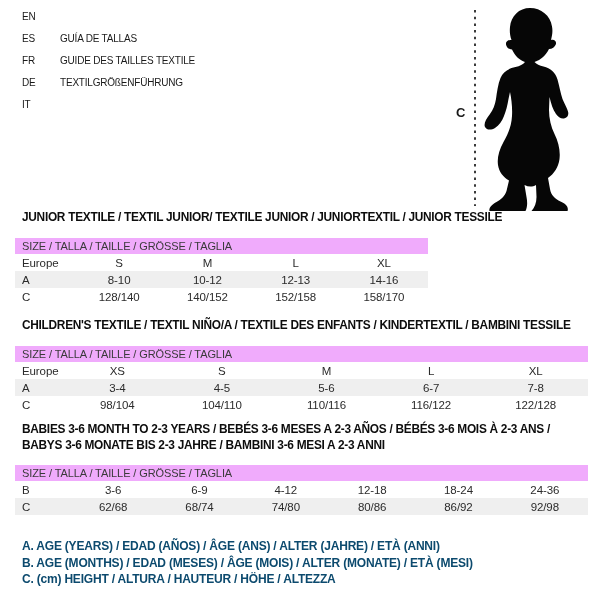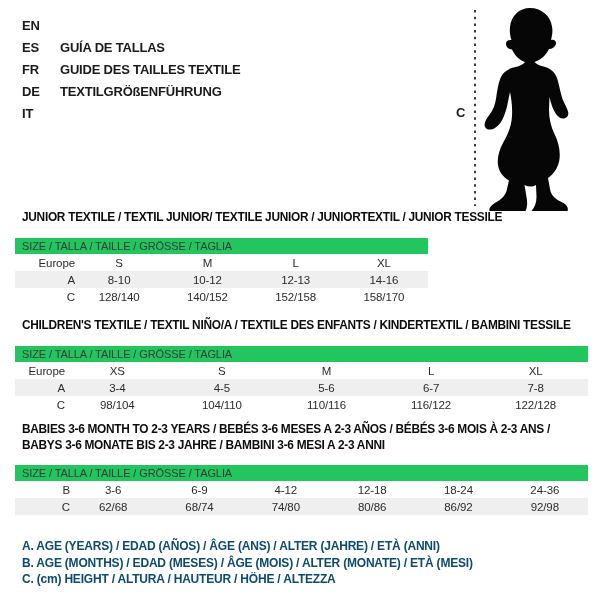--- a/index.html
+++ b/index.html
@@ -2,43 +2,43 @@
 <html><head>
 <meta charset="utf-8">
 <style>
   html,body{margin:0;padding:0;}
   body{
     width:600px;height:600px;position:relative;background:#ffffff;
     font-family:"Liberation Sans",sans-serif;color:#1a1a1a;overflow:hidden;
   }
   
   .langs{position:absolute;top:11px;left:22px;}
-  .lang-row{display:flex;height:22px;align-items:flex-end;font-weight:bold;font-size:13px;letter-spacing:-0.2px;}
+  .lang-row{display:flex;height:22px;align-items:flex-start;font-weight:normal;font-size:10px;letter-spacing:-0.2px;}
   .lang-row .code{width:38px;flex:0 0 38px;}
   .lang-row .lbl{white-space:nowrap;}
   
   .fig-svg{position:absolute;left:470px;top:0;}
   .c-label{position:absolute;left:456px;top:105px;font-weight:bold;font-size:13px;}
   
   .tbl-title{
     position:absolute;left:22px;font-weight:bold;font-size:12.5px;line-height:16px;
     letter-spacing:-0.3px;white-space:nowrap;color:#0d0d0d;
     transform:scaleX(0.95);transform-origin:left top;
   }
   
   table.sizes{position:absolute;left:15px;border-collapse:collapse;table-layout:fixed;}
   table.sizes th{
-    background:#22c55e;font-weight:normal;font-size:11px;color:#3a3a3a;
+    background:#f0abfc;font-weight:normal;font-size:11px;color:#3a3a3a;
     text-align:left;padding:2px 0 2px 7px;height:12px;letter-spacing:-0.1px;white-space:nowrap;
   }
   table.sizes td{
     font-size:11.5px;text-align:center;height:17px;padding:0;color:#2b2b2b;
     letter-spacing:-0.1px;white-space:nowrap;
   }
-  table.sizes td.lab{text-align:right;padding-left:7px;}
+  table.sizes td.lab{text-align:left;padding-left:7px;}
   table.sizes tr.shade td{background:#efefef;}
   
   .legend{position:absolute;left:22px;top:538px;}
   .legend-line{font-weight:bold;font-size:12px;line-height:16.5px;letter-spacing:-0.2px;color:#0c4a6e;white-space:nowrap;}
 </style>
 </head>
 <body>
 
 <div class="langs">
   <div class="lang-row">

